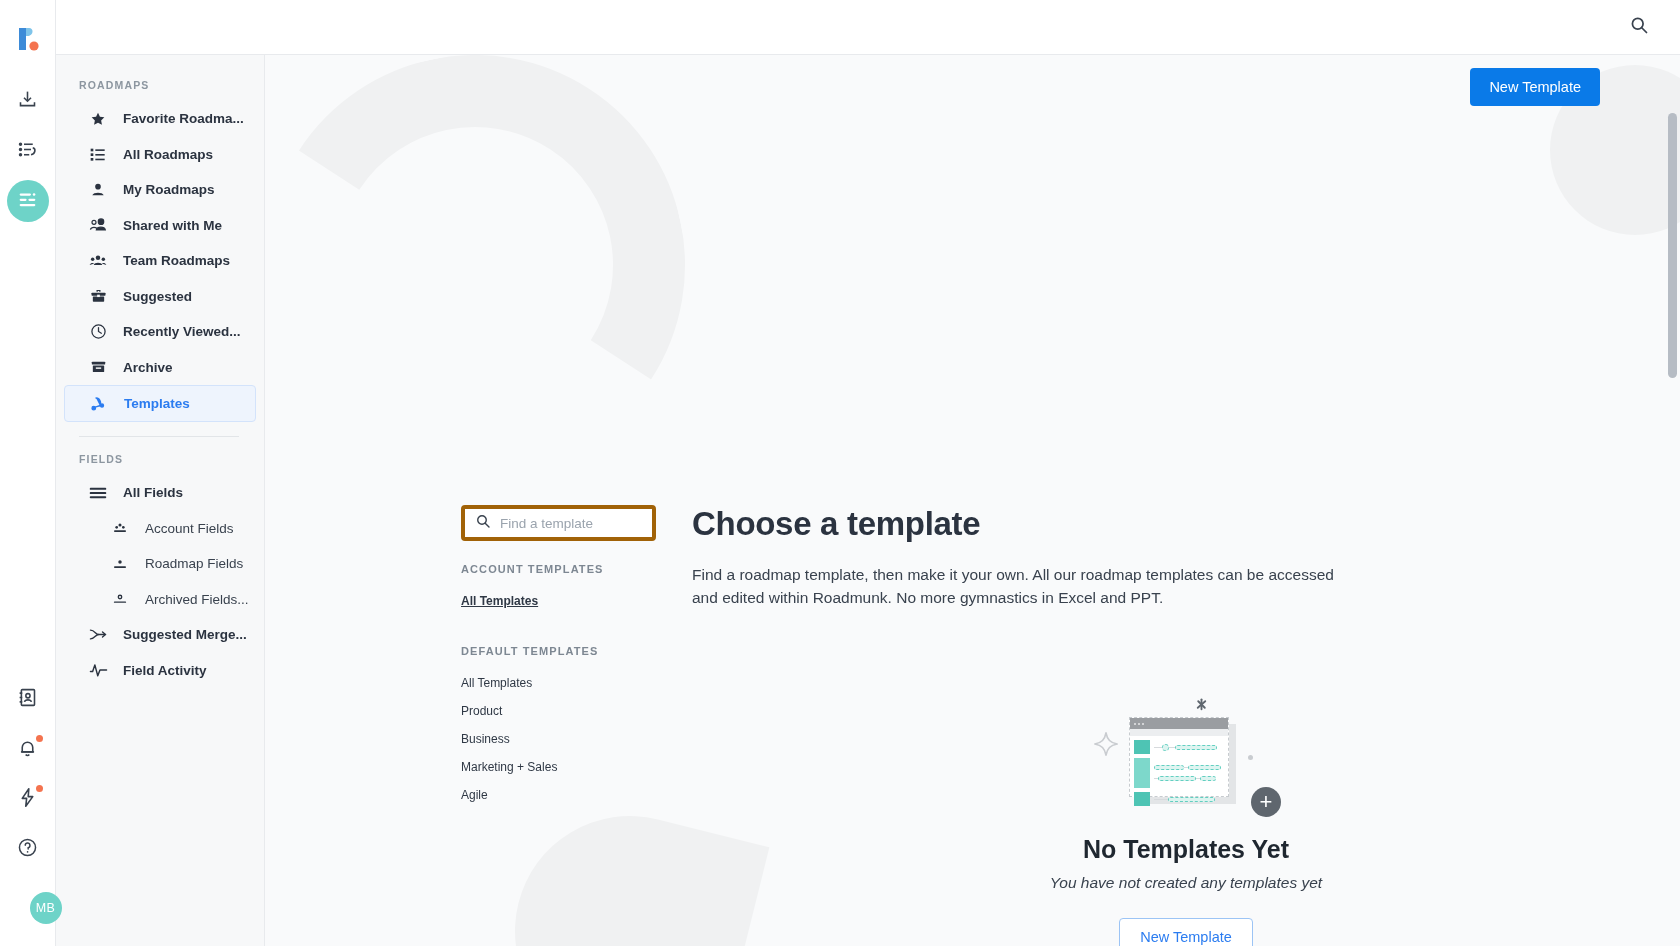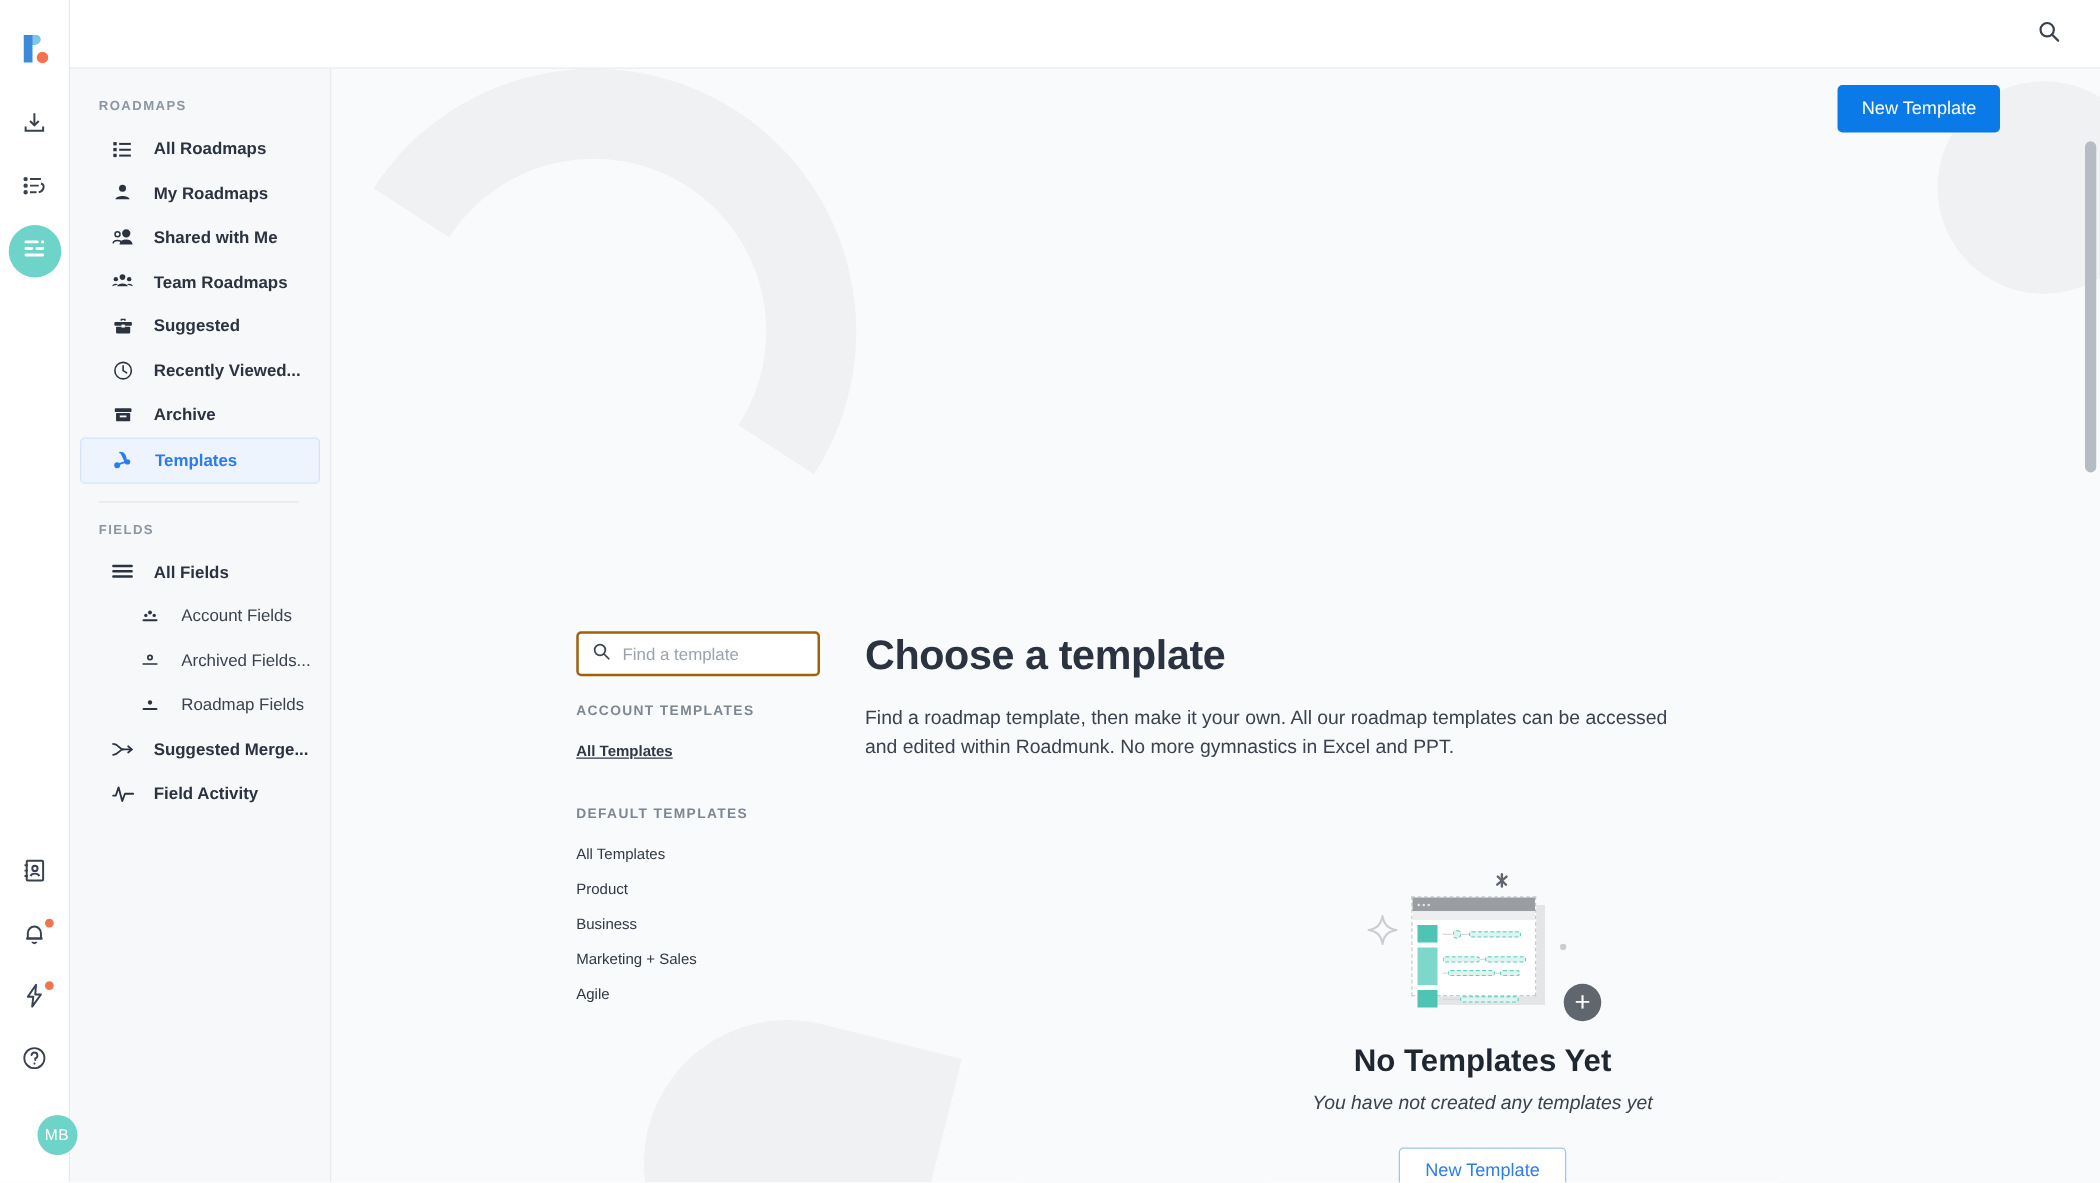--- a/index.html
+++ b/index.html
@@ -93,21 +93,21 @@
   .deco-circle-tr {
     width: 170px; height: 170px; right: -40px; top: 10px; border-radius: 50%;
   }
 
   .content { position: relative; z-index: 2; display: flex; padding-top: 30px; }
 
   
   .tplcol { width: 230px; flex: 0 0 230px; margin-left: 196px; }
   .search-box {
     width: 195px; height: 36px; background: #fff;
-    border: 2px solid #a16207; border-radius: 4px;
+    border: 4px solid #a16207; border-radius: 4px;
     display: flex; align-items: center; padding: 0 10px; margin-bottom: 22px;
   }
   .search-box input {
     border: 0; outline: 0; font-size: 13.5px; color: #39424e;
     font-family: "Liberation Sans", sans-serif; background: transparent;
     margin-left: 9px; width: 150px;
   }
   .search-box input::placeholder { color: #9aa3ad; }
   .cat-head {
     font-size: 11px; font-weight: bold; letter-spacing: 1.1px; color: #7d8792;
@@ -278,20 +278,28 @@
       </span>
     </div>
 
     <div class="avatar">MB</div>
   </div>
 
   <div class="sidebar">
 
     <div class="sec-title">ROADMAPS</div>
 
+    <div class="nav-item bold">
+      <span class="ico">
+        <svg width="16" height="16" viewBox="0 0 24 24" fill="#2b3340">
+            <path d="M12 2.6 l2.9 6 6.6.9 -4.8 4.6 1.2 6.5 -5.9-3.1 -5.9 3.1 1.2-6.5 -4.8-4.6 6.6-.9z"></path>
+          </svg>
+      </span>
+      <span class="nav-label">Favorite Roadma...</span>
+    </div>
 
     <div class="nav-item bold">
       <span class="ico">
         <svg width="16" height="16" viewBox="0 0 24 24" fill="#2b3340">
           <rect x="1" y="4" width="4" height="4"></rect>
             <rect x="8" y="5" width="14" height="2.4"></rect>
           <rect x="1" y="11" width="4" height="4"></rect>
             <rect x="8" y="12" width="14" height="2.4"></rect>
           <rect x="1" y="18" width="4" height="4"></rect>
             <rect x="8" y="19" width="14" height="2.4"></rect>
@@ -403,36 +411,36 @@
             <circle cx="7" cy="11" r="2"></circle>
             <circle cx="17" cy="11" r="2"></circle>
           <rect x="3" y="15.5" width="18" height="2.4" rx="1.2"></rect>
         </svg>
       </span>
       <span class="nav-label">Account Fields</span>
     </div>
 
     <div class="nav-item sub">
       <span class="ico">
+        <svg width="16" height="16" viewBox="0 0 24 24" fill="#2b3340">
+          <circle cx="12" cy="9" r="2.6"></circle>
+          <rect x="3" y="15.5" width="18" height="2.4" rx="1.2"></rect>
+        </svg>
+      </span>
+      <span class="nav-label">Roadmap Fields</span>
+    </div>
+
+    <div class="nav-item sub">
+      <span class="ico">
         <svg width="16" height="16" viewBox="0 0 24 24" fill="none" stroke="#2b3340" stroke-width="2">
           <circle cx="12" cy="9" r="2.6"></circle>
           <path d="M3.8 16.8 h16.4" stroke-linecap="round"></path>
         </svg>
       </span>
       <span class="nav-label">Archived Fields...</span>
-    </div>
-
-    <div class="nav-item sub">
-      <span class="ico">
-        <svg width="16" height="16" viewBox="0 0 24 24" fill="#2b3340">
-          <circle cx="12" cy="9" r="2.6"></circle>
-          <rect x="3" y="15.5" width="18" height="2.4" rx="1.2"></rect>
-        </svg>
-      </span>
-      <span class="nav-label">Roadmap Fields</span>
     </div>
 
     <div class="nav-item bold">
       <span class="ico">
         <svg width="19" height="15" viewBox="0 0 26 18" fill="none" stroke="#2b3340" stroke-width="1.9" stroke-linecap="round">
           <path d="M2 3 c6 0 7 6 11 6 h9"></path>
           <path d="M2 15 c6 0 7 -6 11 -6"></path>
           <path d="M18.5 5.6 L22.5 9 L18.5 12.4"></path>
         </svg>
       </span>

